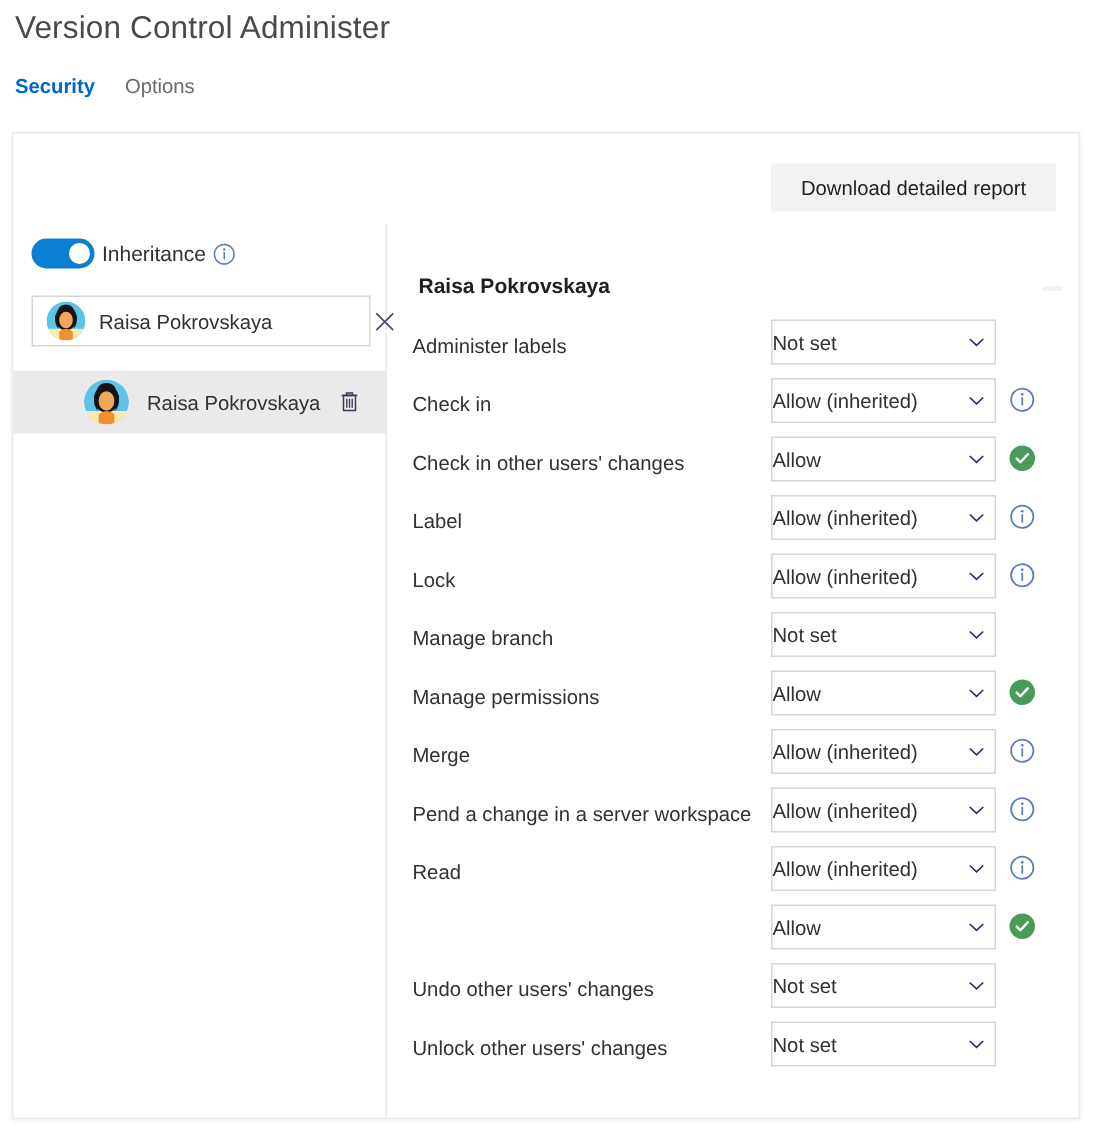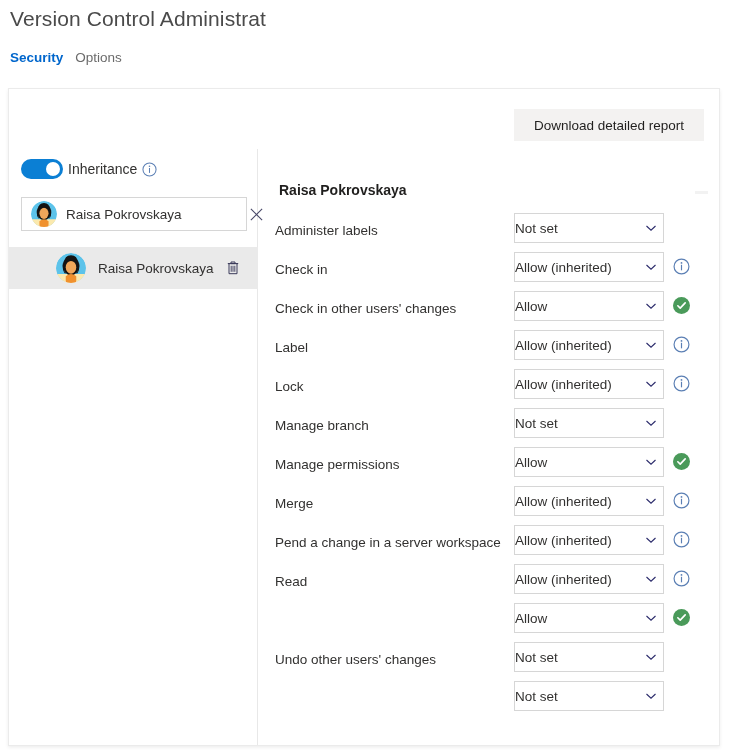--- a/index.html
+++ b/index.html
@@ -27,21 +27,21 @@
     color: #4a4a4a;
     letter-spacing: 0.1px;
     white-space: nowrap;
   }
   .tabbar {
     position: absolute;
     left: 10px;
     top: 50px;
     display: flex;
     align-items: center;
-    gap: 12px;
+    gap: 20px;
   }
   .tab {
     font-size: 13.5px;
     cursor: pointer;
     white-space: nowrap;
   }
   .tab.active {
     color: #0066cc;
     font-weight: 700;
   }
@@ -288,21 +288,21 @@
     left: 686px;
     top: 102px;
     width: 13px;
     height: 3px;
     background: #f2f2f2;
   }
 </style>
 </head>
 <body>
 
-<div class="page-title">Version Control Administrat</div>
+<div class="page-title">Version Control Administer</div>
 
 <div class="tabbar">
   <div class="tab active">Security</div>
   <div class="tab inactive">Options</div>
 </div>
 
 <div class="card">
 
   <button class="download-btn">Download detailed report</button>
 
@@ -552,20 +552,21 @@
           <div class="dd">
             <span class="dd-value">Not set</span>
             <span class="chev">
               <svg width="12" height="12" viewBox="0 0 12 12">
                 <path d="M1.5 4 L6 8.2 L10.5 4" fill="none" stroke="#2b2b6b" stroke-width="1.1"></path>
               </svg>
             </span>
           </div>
         </div>
         <div class="perm-row">
+          <div class="perm-label">Unlock other users' changes</div>
           <div class="dd">
             <span class="dd-value">Not set</span>
             <span class="chev">
               <svg width="12" height="12" viewBox="0 0 12 12">
                 <path d="M1.5 4 L6 8.2 L10.5 4" fill="none" stroke="#2b2b6b" stroke-width="1.1"></path>
               </svg>
             </span>
           </div>
         </div>
       </div>

